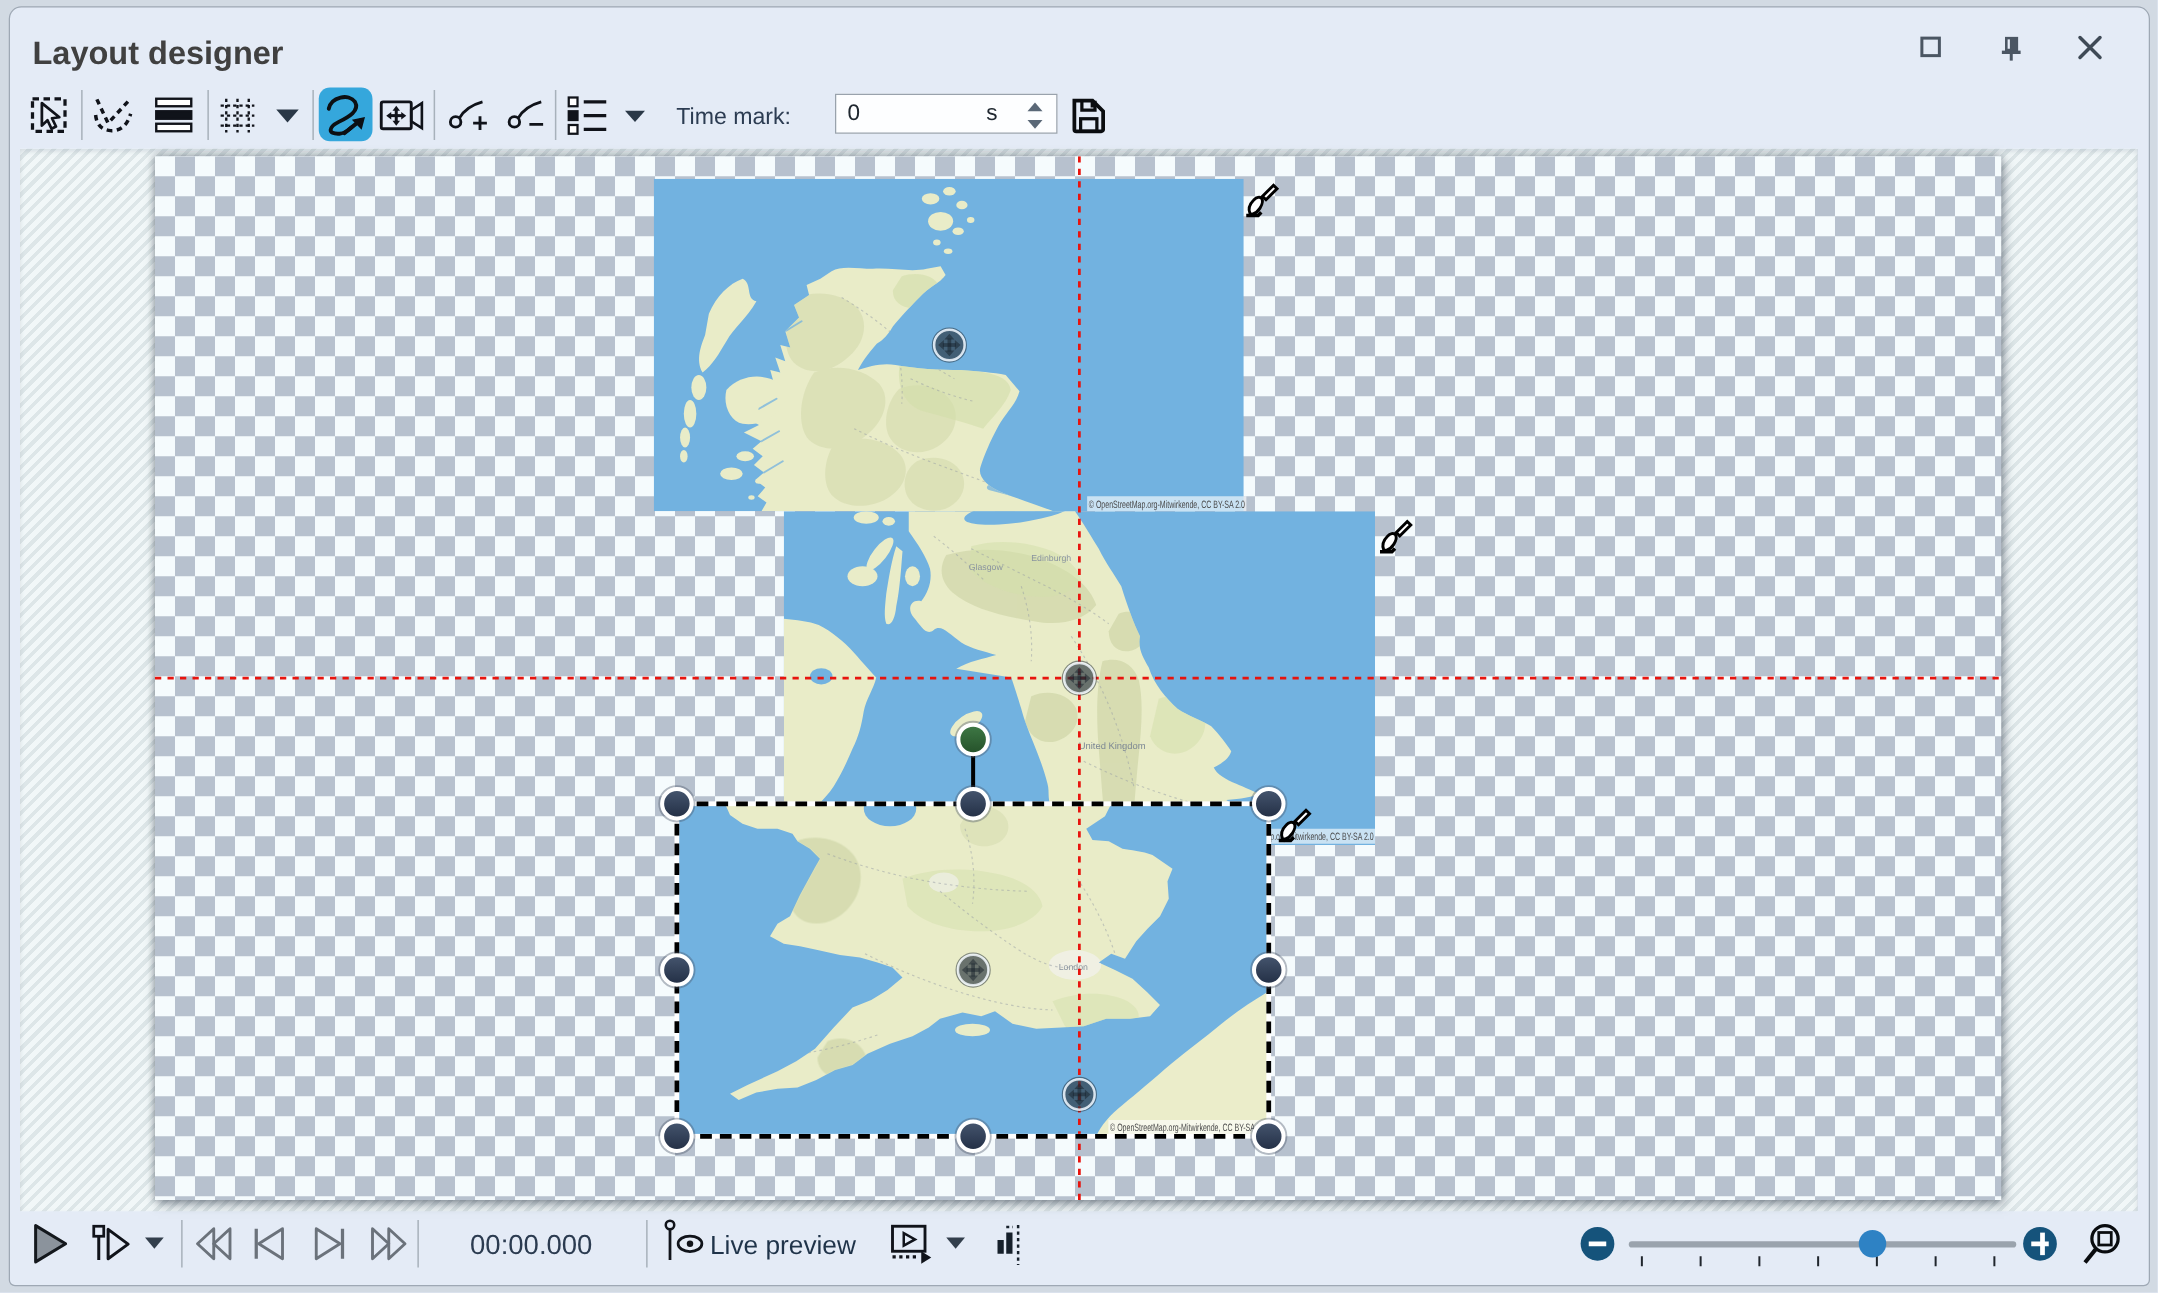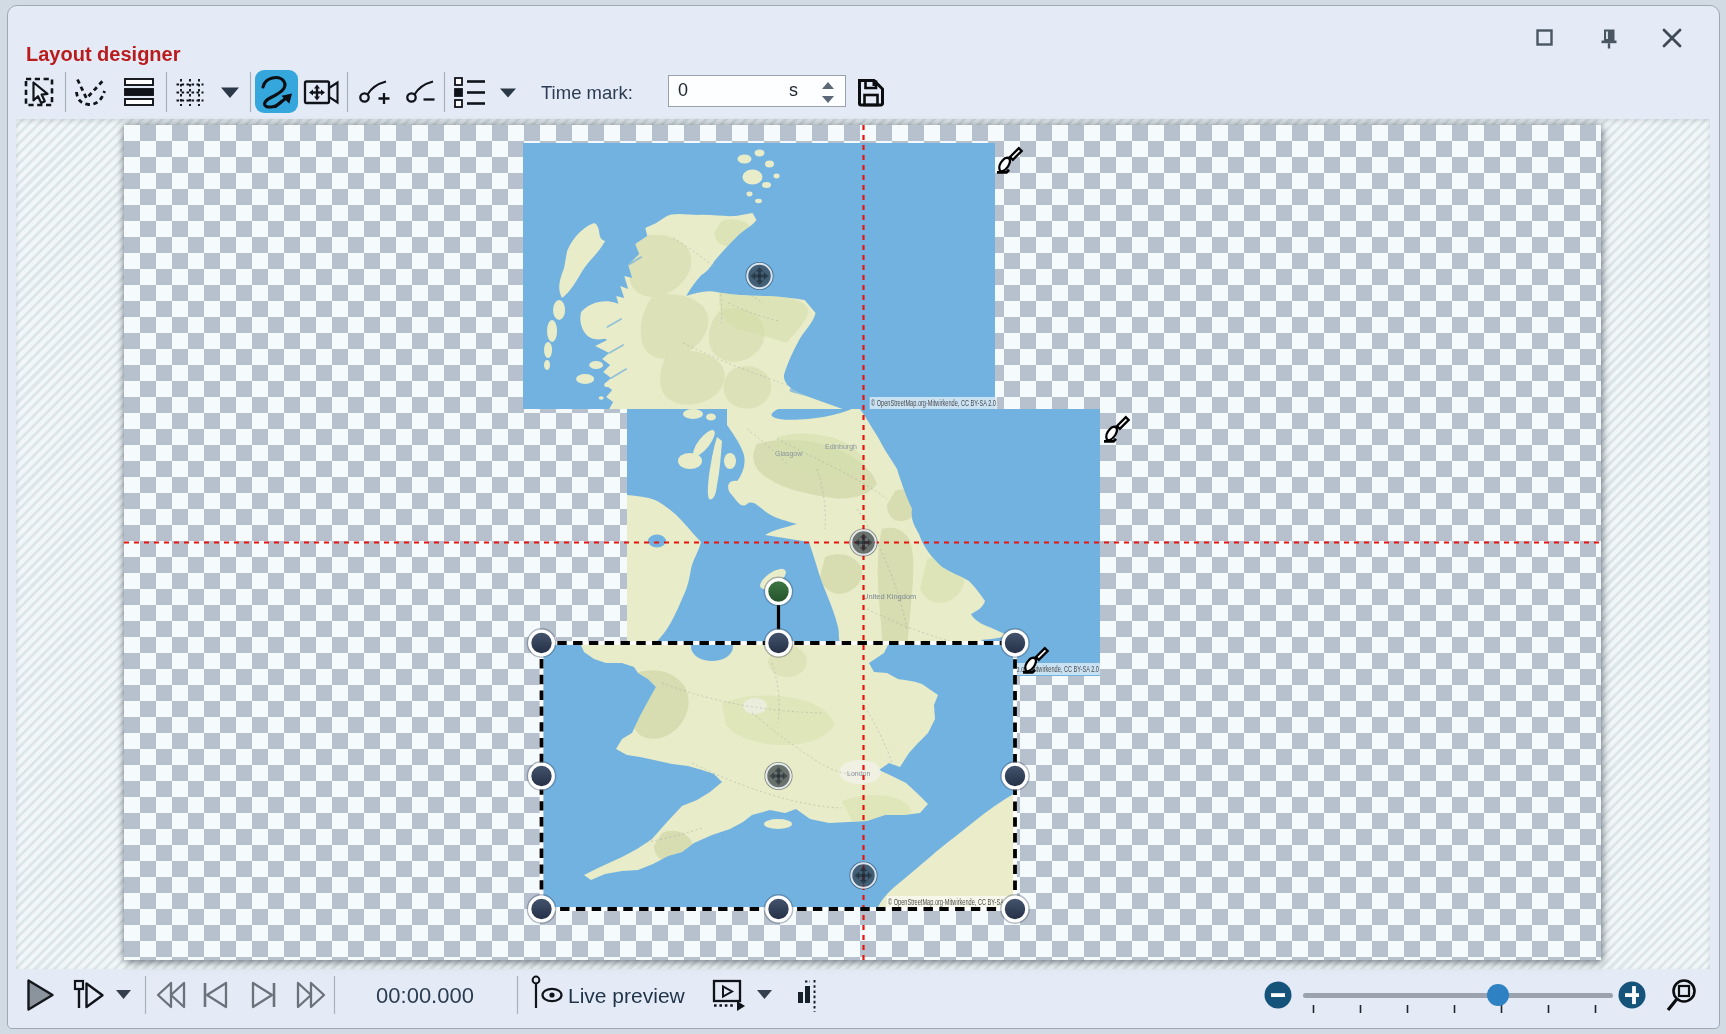--- a/index.html
+++ b/index.html
@@ -1,20 +1,20 @@
 <!DOCTYPE html>
 <html><head>
 <meta charset="utf-8">
 <style>
   html,body{margin:0;padding:0;}
   body{width:1726px;height:1034px;position:relative;overflow:hidden;
        background:#d2dae3;font-family:"Liberation Sans",sans-serif;}
   #win{position:absolute;left:7px;top:5px;width:1711px;height:1022px;
        background:#e4ebf6;border:1px solid #9ea8b4;border-radius:10px 10px 5px 5px;}
-  #title{position:absolute;left:26px;top:43px;font-size:20px;font-weight:bold;color:#b91c1c;}
+  #title{position:absolute;left:26px;top:27px;font-size:26px;font-weight:bold;color:#404040;}
   #viewport{position:absolute;left:16px;top:119px;width:1694px;height:850px;
        background:repeating-linear-gradient(135deg,#f1f7f8 0 4px,#dde6e8 4px 7px);box-shadow:inset 0 2px 4px rgba(110,125,140,.22);}
   #canvas{position:absolute;left:124px;top:125px;width:1477px;height:835px;
        background:repeating-conic-gradient(#f5fbfd 0% 25%, #b7c1ce 0% 50%);
        background-size:32px 32px;background-position:16px 0;
        box-shadow:2px 3px 8px rgba(50,60,75,.5), -2px 0 6px rgba(50,60,75,.22), 0 -2px 6px rgba(50,60,75,.18);}
   .m{position:absolute;}
   .attr{position:absolute;font-size:8.5px;letter-spacing:0;color:#4a4a4a;transform:scaleX(0.66);transform-origin:100% 50%;
         background:rgba(255,255,255,.62);padding:1px 2px;white-space:nowrap;}
   svg text{font-family:"Liberation Sans",sans-serif;}

